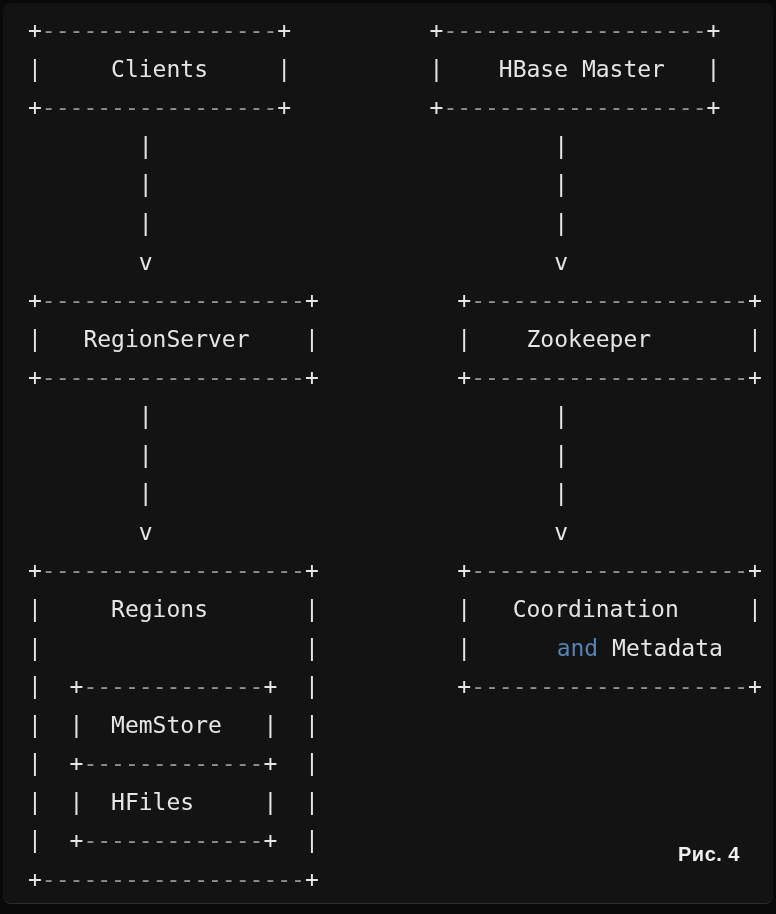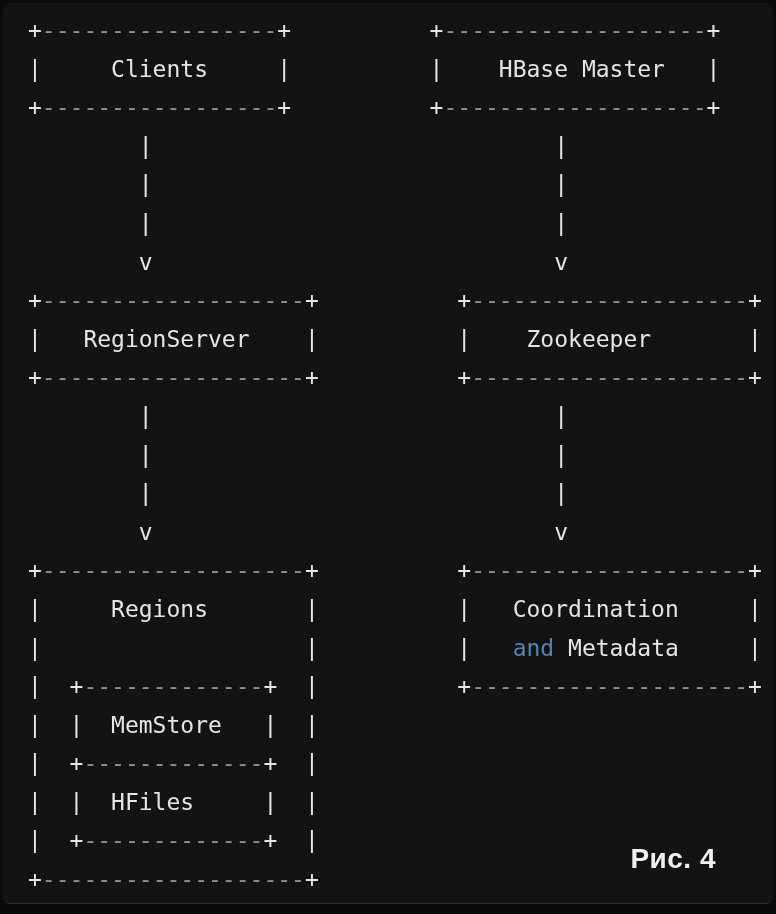--- a/index.html
+++ b/index.html
@@ -33,28 +33,28 @@
     font-family: "DejaVu Sans Mono", monospace;
     font-size: 23px;
     line-height: 38.6px;
     letter-spacing: 0;
     white-space: pre;
     color: var(--bright, #e4e5e6);
   }
   .ascii .ln { height: 38.6px; }
   .ascii .b { color: var(--bright, #e4e5e6); }
   .ascii .d { color: var(--dim, #8f9193); }
-  .ascii .u { color: var(--accent, #5585b5); }
+  .ascii .u { color: var(--accent, #5585b5); margin-left: 44px; }
   .figure-label {
     position: absolute;
     top: 843px;
-    right: 60px;
+    right: 36px;
     font-family: "Liberation Sans", sans-serif;
     font-weight: bold;
-    font-size: 28px;
+    font-size: 20px;
     color: var(--label, #f0f0f0);
     letter-spacing: 0.5px;
   }
 </style>
 </head>
 <body style="background: rgb(10, 10, 10);">
 
 <div class="code-panel">
   <pre class="ascii"><div class="ln"><span class="b">+</span><span class="d">-----------------</span><span class="b">+          +</span><span class="d">-------------------</span><span class="b">+</span></div><div class="ln"><span class="b">|     Clients     |          |    HBase Master   |</span></div><div class="ln"><span class="b">+</span><span class="d">-----------------</span><span class="b">+          +</span><span class="d">-------------------</span><span class="b">+</span></div><div class="ln"><span class="b">        |                             |</span></div><div class="ln"><span class="b">        |                             |</span></div><div class="ln"><span class="b">        |                             |</span></div><div class="ln"><span class="b">        v                             v</span></div><div class="ln"><span class="b">+</span><span class="d">-------------------</span><span class="b">+          +</span><span class="d">--------------------</span><span class="b">+</span></div><div class="ln"><span class="b">|   RegionServer    |          |    Zookeeper       |</span></div><div class="ln"><span class="b">+</span><span class="d">-------------------</span><span class="b">+          +</span><span class="d">--------------------</span><span class="b">+</span></div><div class="ln"><span class="b">        |                             |</span></div><div class="ln"><span class="b">        |                             |</span></div><div class="ln"><span class="b">        |                             |</span></div><div class="ln"><span class="b">        v                             v</span></div><div class="ln"><span class="b">+</span><span class="d">-------------------</span><span class="b">+          +</span><span class="d">--------------------</span><span class="b">+</span></div><div class="ln"><span class="b">|     Regions       |          |   Coordination     |</span></div><div class="ln"><span class="b">|                   |          |   </span><span class="u">and</span><span class="b"> Metadata     |</span></div><div class="ln"><span class="b">|  +</span><span class="d">-------------</span><span class="b">+  |          +</span><span class="d">--------------------</span><span class="b">+</span></div><div class="ln"><span class="b">|  |  MemStore   |  |</span></div><div class="ln"><span class="b">|  +</span><span class="d">-------------</span><span class="b">+  |</span></div><div class="ln"><span class="b">|  |  HFiles     |  |</span></div><div class="ln"><span class="b">|  +</span><span class="d">-------------</span><span class="b">+  |</span></div><div class="ln"><span class="b">+</span><span class="d">-------------------</span><span class="b">+</span></div></pre>
 </div>

